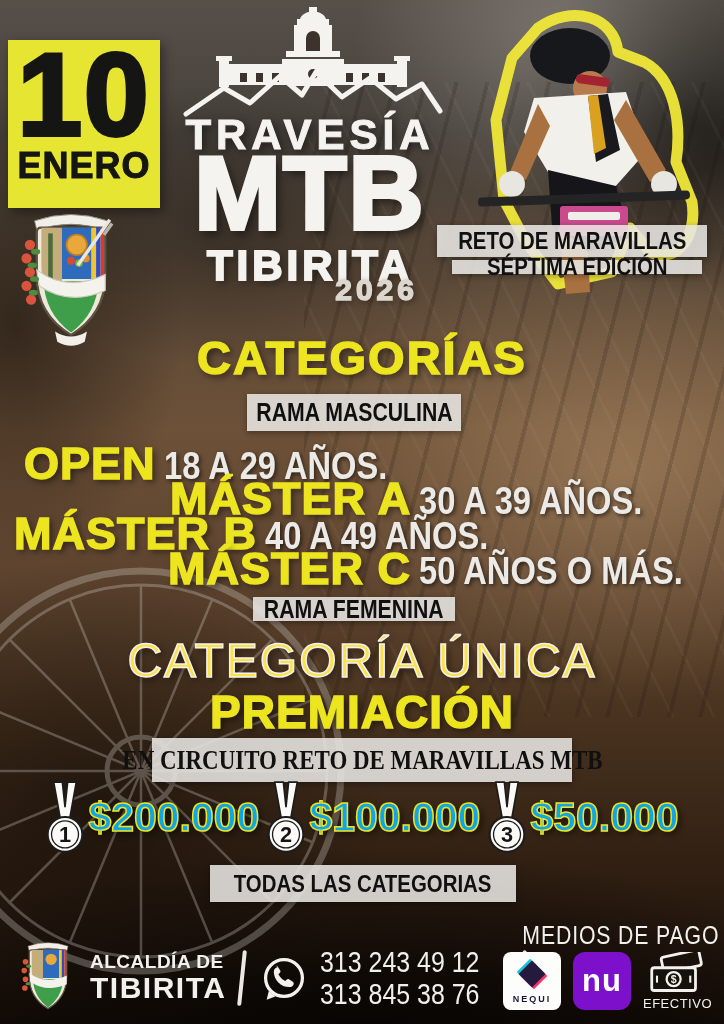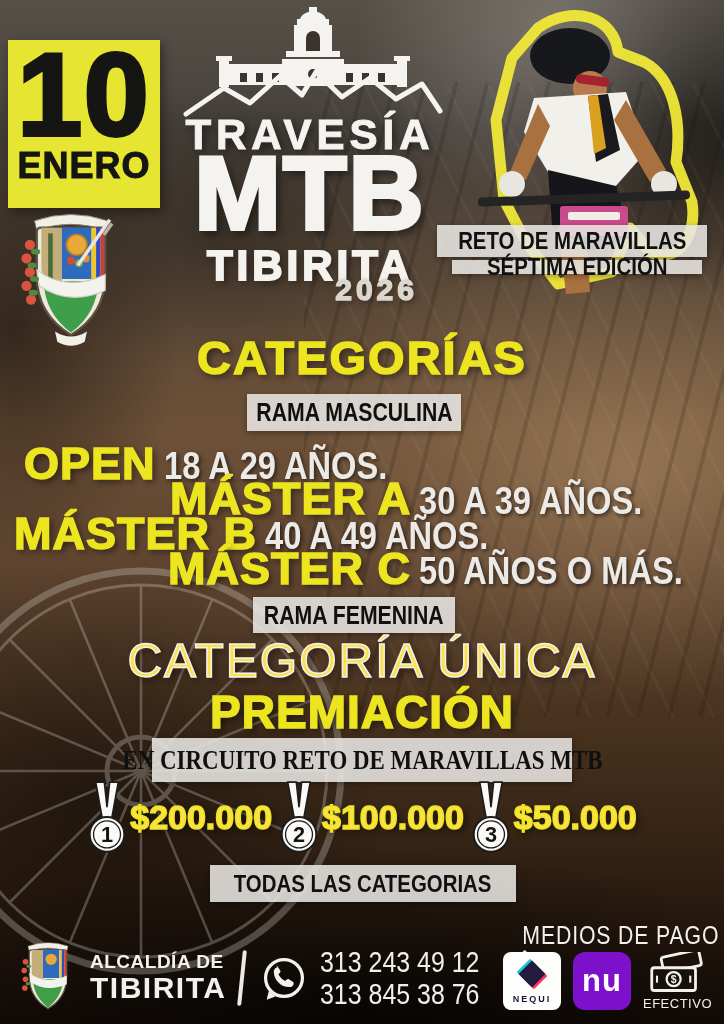--- a/index.html
+++ b/index.html
@@ -58,37 +58,37 @@
 
   
   .edition1{left:437px;top:225px;width:270px;height:32px;font-size:24px;}
   .edition2{left:452px;top:260px;width:250px;height:14px;font-size:24px;}
 
   
   .h-yellow{color:#ece51f;-webkit-text-stroke:1.5px #ece51f;text-shadow:3px 3px 7px rgba(0,0,0,.55);font-weight:700;}
   .h-white{color:#fde047;-webkit-text-stroke:1.5px #f2f1ee;text-shadow:3px 3px 7px rgba(0,0,0,.55);font-weight:400;}
   .categorias{left:0;width:724px;top:330px;text-align:center;font-size:47px;letter-spacing:2px;}
   .rama-masc{left:247px;top:394px;width:214px;height:37px;font-size:25px;}
-  .rama-fem{left:253px;top:597px;width:202px;height:36px;font-size:25px;}
+  .rama-fem{left:253px;top:597px;width:202px;height:24px;font-size:25px;}
   .cat-unica{left:0;width:724px;top:633px;text-align:center;font-size:48px;letter-spacing:2px;}
   .premiacion{left:0;width:724px;top:685px;text-align:center;font-size:46px;letter-spacing:1px;}
   .circuito{left:152px;top:738px;width:420px;height:44px;font-size:27px;font-family:Liberation Serif, serif;}
 
   
   .cat-row{position:absolute;display:flex;align-items:baseline;gap:8px;white-space:nowrap;}
   .cat-row .name{font-size:45px;font-weight:700;color:#ece51f;-webkit-text-stroke:1.5px #ece51f;
     letter-spacing:1px;text-shadow:3px 3px 6px rgba(0,0,0,.5);}
   .cat-row .range{font-size:38px;font-weight:700;color:#eceae6;letter-spacing:0;
     text-shadow:2px 2px 5px rgba(0,0,0,.6);}
   .r1{left:24px;top:438px;} .r2{left:170px;top:473px;} .r3{left:14px;top:508px;} .r4{left:168px;top:543px;}
 
   
   .prize-row{left:0;top:776px;width:724px;display:flex;justify-content:center;align-items:center;gap:7px;}
   .prize-group{display:flex;align-items:center;gap:3px;}
-  .prize-amount{font-size:34px;font-weight:700;color:#fde047;-webkit-text-stroke:1.5px #ece51f;
+  .prize-amount{font-size:41px;font-weight:700;color:#0ea5e9;-webkit-text-stroke:1.5px #ece51f;
     text-shadow:3px 3px 6px rgba(0,0,0,.55);letter-spacing:0;}
   .todas{left:210px;top:865px;width:306px;height:37px;font-size:24px;}
 
   
   .footer-left{left:16px;top:938px;display:flex;align-items:center;gap:10px;}
   .org{display:flex;flex-direction:column;color:#f2f1ee;line-height:1.05;}
   .org-1{font-size:19px;font-weight:700;letter-spacing:.5px;}
   .org-2{font-size:30px;font-weight:700;letter-spacing:1.5px;}
   .vdiv{width:4px;height:56px;background:#ece9e4;border-radius:2px;transform:rotate(6deg);margin:0 4px;}
   .phones{display:flex;flex-direction:column;color:#f0efec;font-size:29px;font-weight:400;line-height:1.12;white-space:nowrap;text-align:right;}

